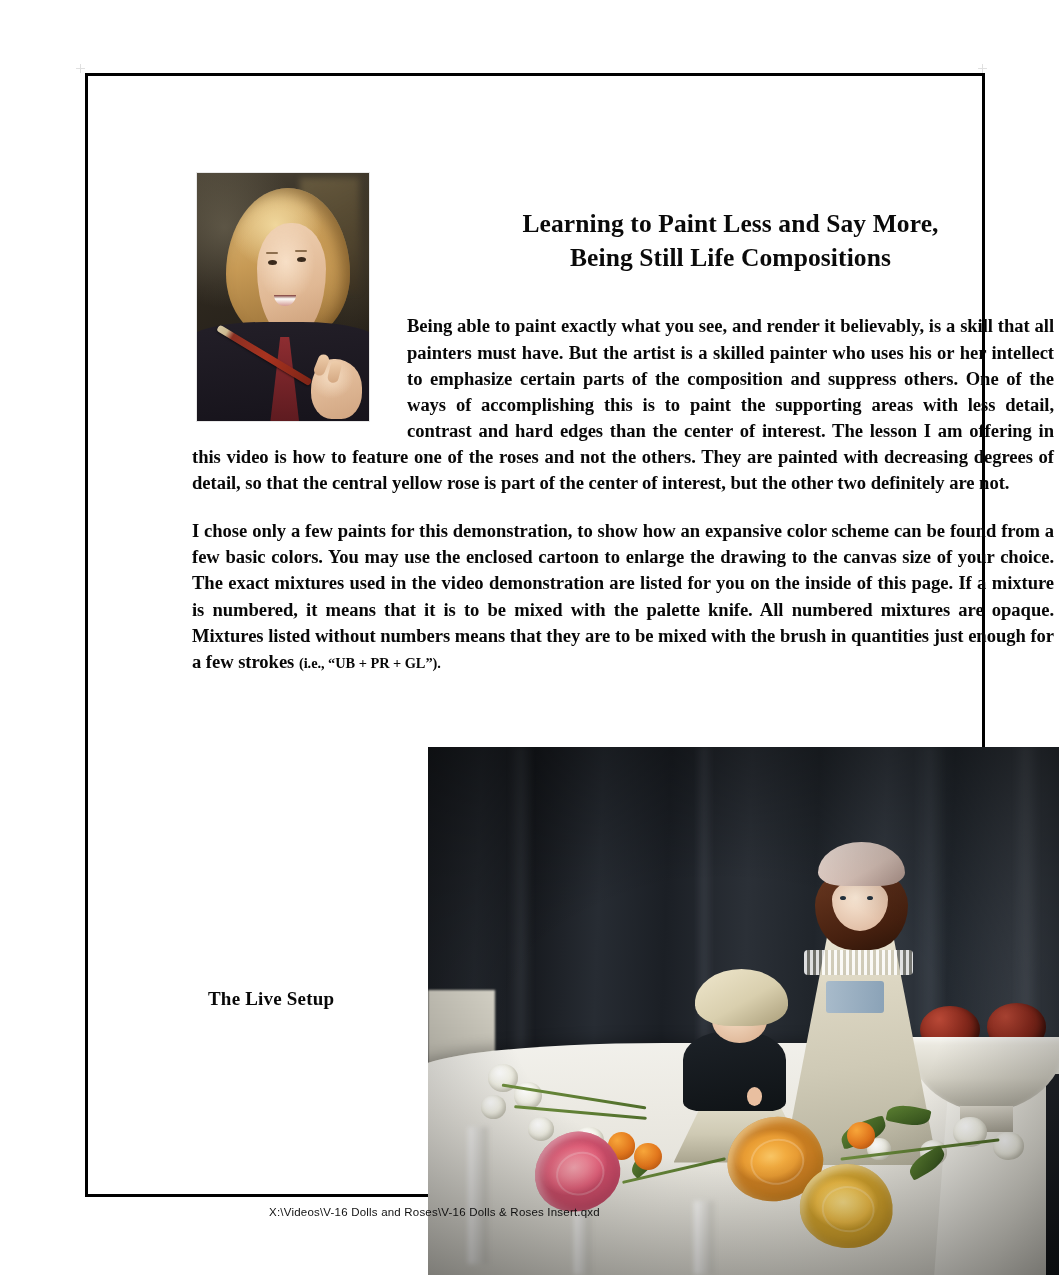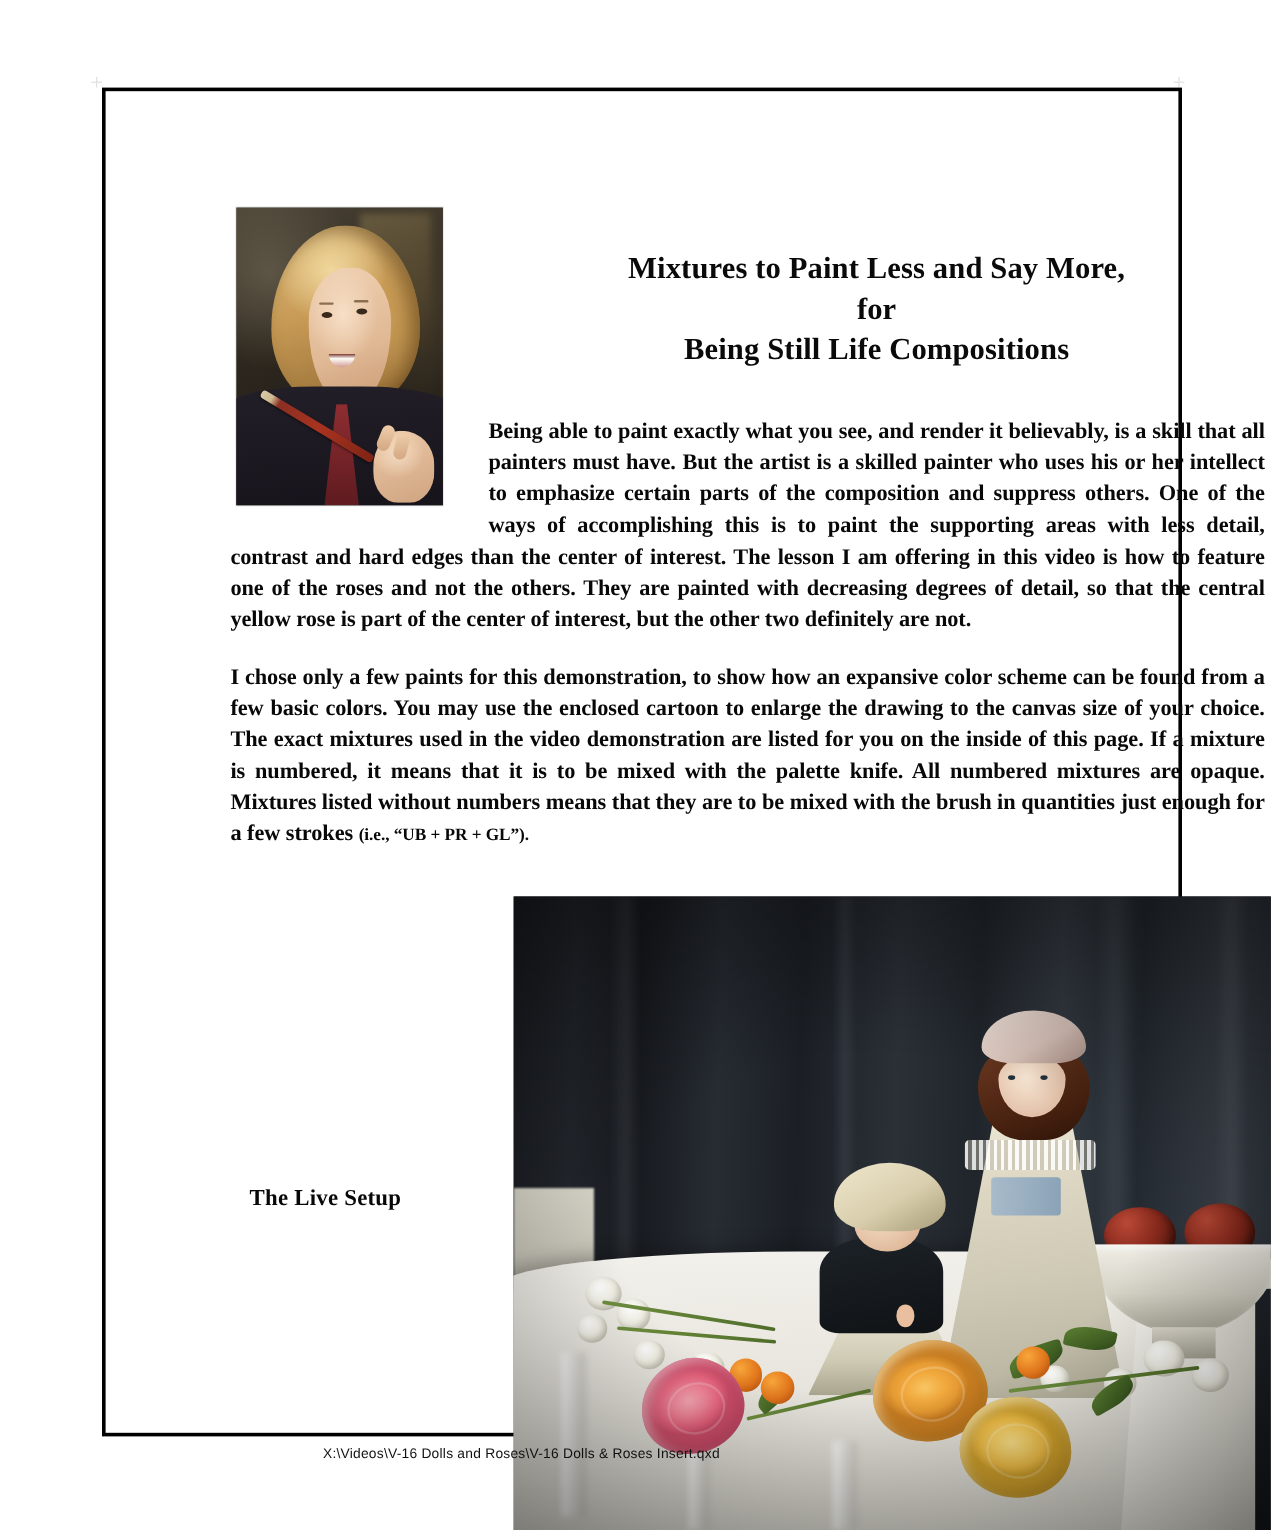--- a/index.html
+++ b/index.html
@@ -487,22 +487,21 @@
           <div class="pt-torso"></div>
           <div class="pt-shirt"></div>
           <div class="pt-brush"></div>
           <div class="pt-hand"></div>
           <div class="pt-finger f1"></div>
           <div class="pt-finger f2"></div>
         </div>
       </figure>
 
       <h1 id="headline">
-        <span class="hl-line">Mixtures to Paint Less and Say More,</span>
-        <span class="hl-line">for</span>
+        <span class="hl-line">Learning to Paint Less and Say More,</span>
         <span class="hl-line">Being Still Life Compositions</span>
       </h1>
 
       <p class="body-par" id="par-intro">Being able to paint exactly what you see, and render it believably, is a skill that all painters must have. But the artist is a skilled painter who uses his or her intellect to emphasize certain parts of the composition and suppress others. One of the ways of accomplishing this is to paint the supporting areas with less detail, contrast and hard edges than the center of interest. The lesson I am offering in this video is how to feature one of the roses and not the others. They are painted with decreasing degrees of detail, so that the central yellow rose is part of the center of interest, but the other two definitely are not.</p>
 
       <p class="body-par" id="par-second"><span>I chose only a few paints for this demonstration, to show how an expansive color scheme can be found from a few basic colors. You may use the enclosed cartoon to enlarge the drawing to the  canvas size of your choice. The exact mixtures used in the video demonstration are listed for you on the inside of this page. If a mixture is numbered, it means that it is to be mixed with the palette knife. All numbered mixtures are opaque. Mixtures listed without numbers means that they are to be mixed with the brush in quantities just enough for a few strokes </span><span class="fine-note">(i.e., “UB + PR + GL”).</span></p>
 
       <div id="setup-caption">The Live Setup</div>
 
       <figure id="stilllife-figure">

